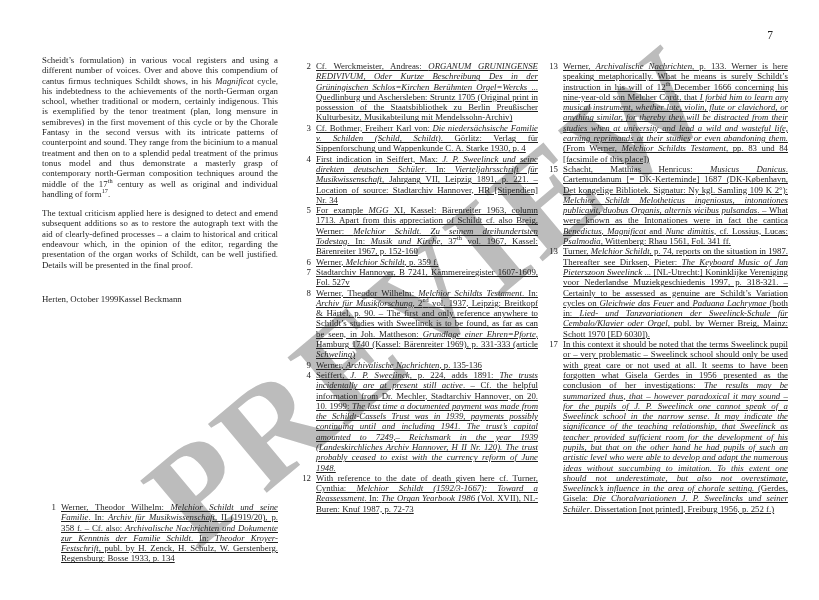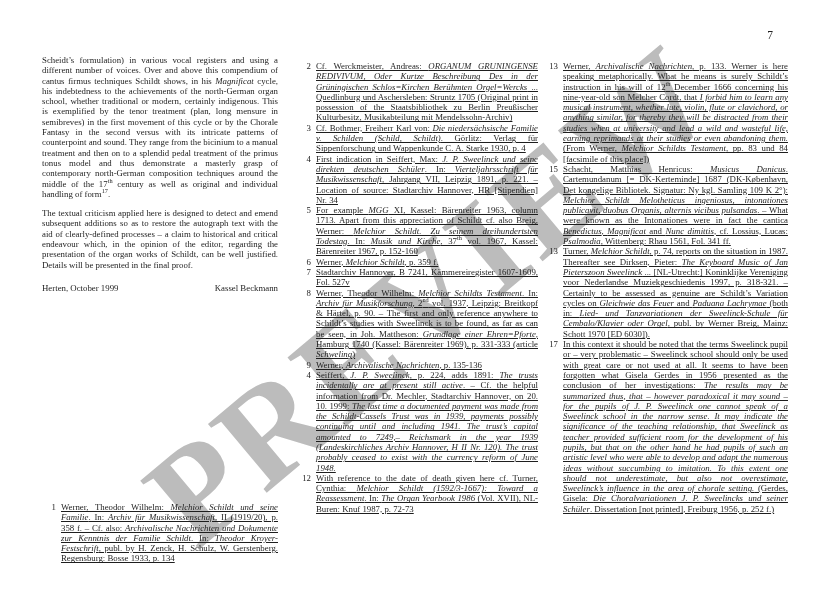--- a/index.html
+++ b/index.html
@@ -18,21 +18,21 @@
   .content{position:absolute;left:0;top:0;width:819px;height:600px;z-index:1;}
   .page-number{
     position:absolute;left:760px;top:29px;width:20px;
     font-size:11.5px;text-align:center;
   }
   .col{position:absolute;font-size:8.8px;line-height:10.3px;text-align:justify;}
   .col-left{left:42px;top:55px;width:236px;}
   .col-mid{left:297px;top:61px;width:241px;}
   .col-right{left:544px;top:61px;width:244px;}
   .para{margin:0 0 9px 0;}
-  .sig-row{display:flex;justify-content:space-between;margin-top:13px;}
+  .sig-row{display:flex;margin-top:24px;}
   .footnote-block{position:absolute;left:42px;top:502px;width:236px;font-size:8.8px;line-height:10.3px;}
   .note{display:flex;align-items:flex-start;}
   .note-num{flex:none;width:14px;margin-right:5px;text-align:right;}
   .note-text{flex:1;text-align:justify;text-decoration:underline;}
   .it{font-style:italic;}
   sup{font-size:6.3px;line-height:0;vertical-align:super;}
 </style>
 </head>
 <body>
 

